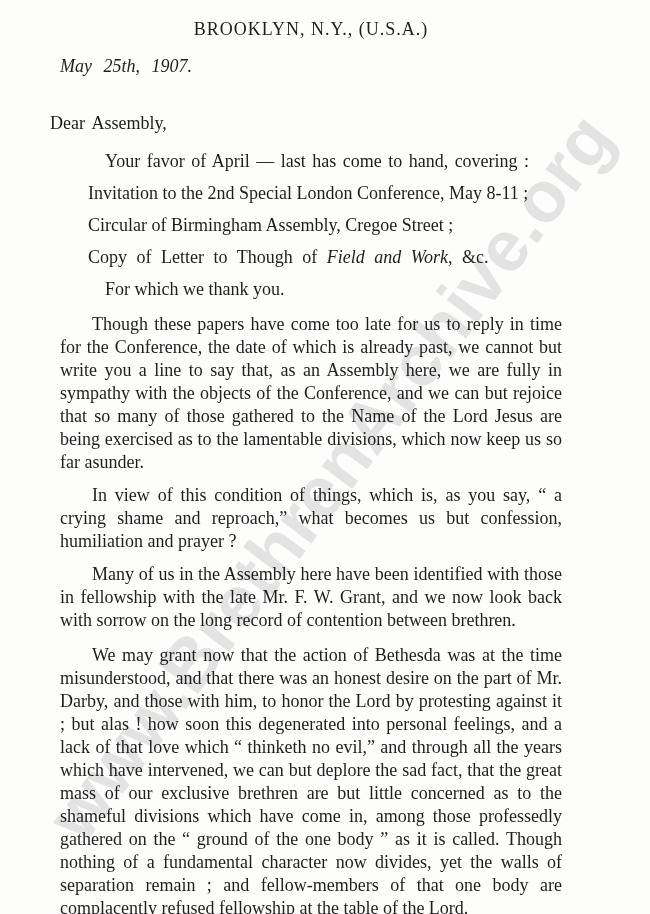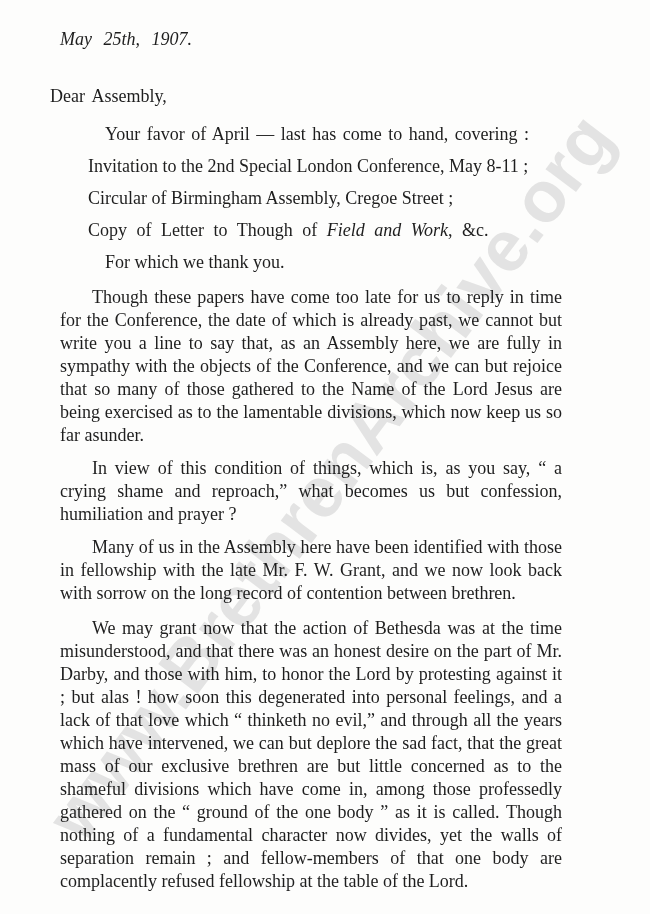--- a/index.html
+++ b/index.html
@@ -77,20 +77,21 @@
 </style>
 </head>
 <body>
 
 <div class="page">
 
   <div class="watermark">www.BrethrenArchive.org</div>
 
   <div class="content">
 
+    <div class="letterhead">BROOKLYN, N.Y., (U.S.A.)</div>
 
     <div class="date-line">May 25th, 1907.</div>
 
     <div class="salutation">Dear Assembly,</div>
 
     <div class="opening-line">Your favor of April — last has come to hand, covering :</div>
 
     <div class="enclosure-line">Invitation to the 2nd Special London Conference, May 8-11 ;</div>
 
     <div class="enclosure-line">Circular of Birmingham Assembly, Cregoe Street ;</div>

